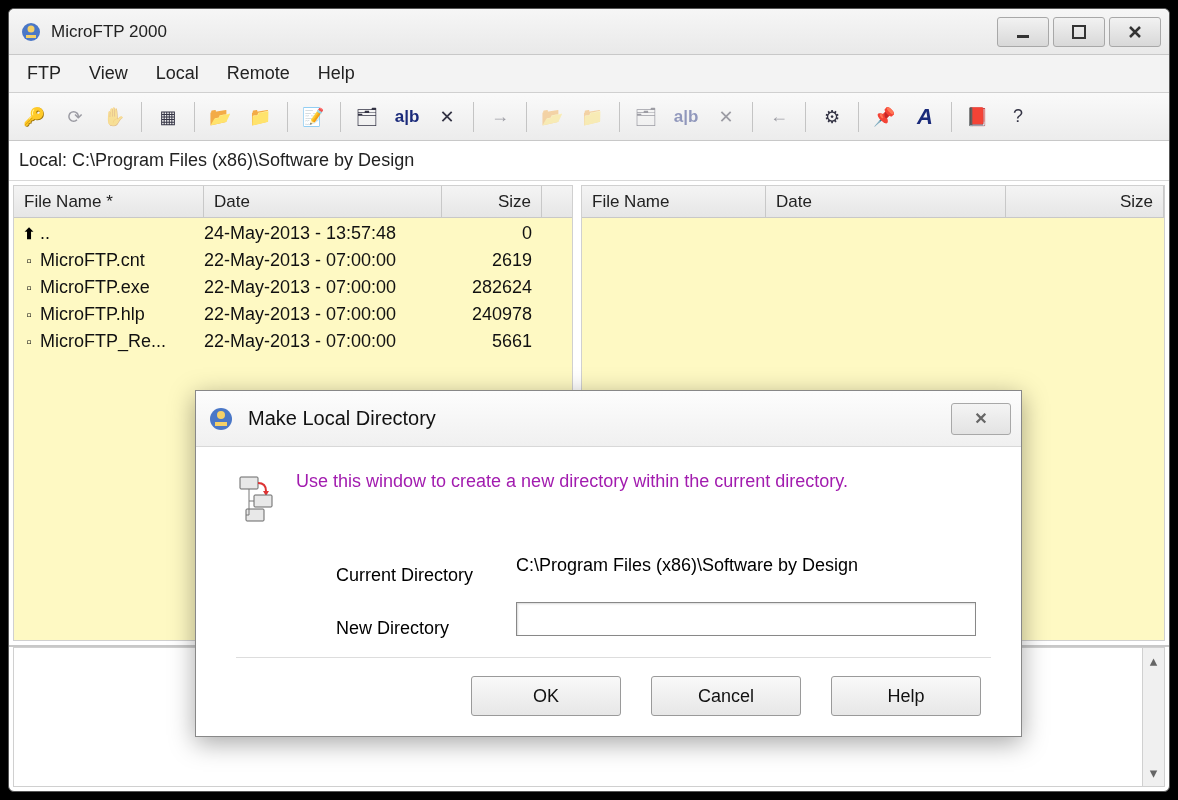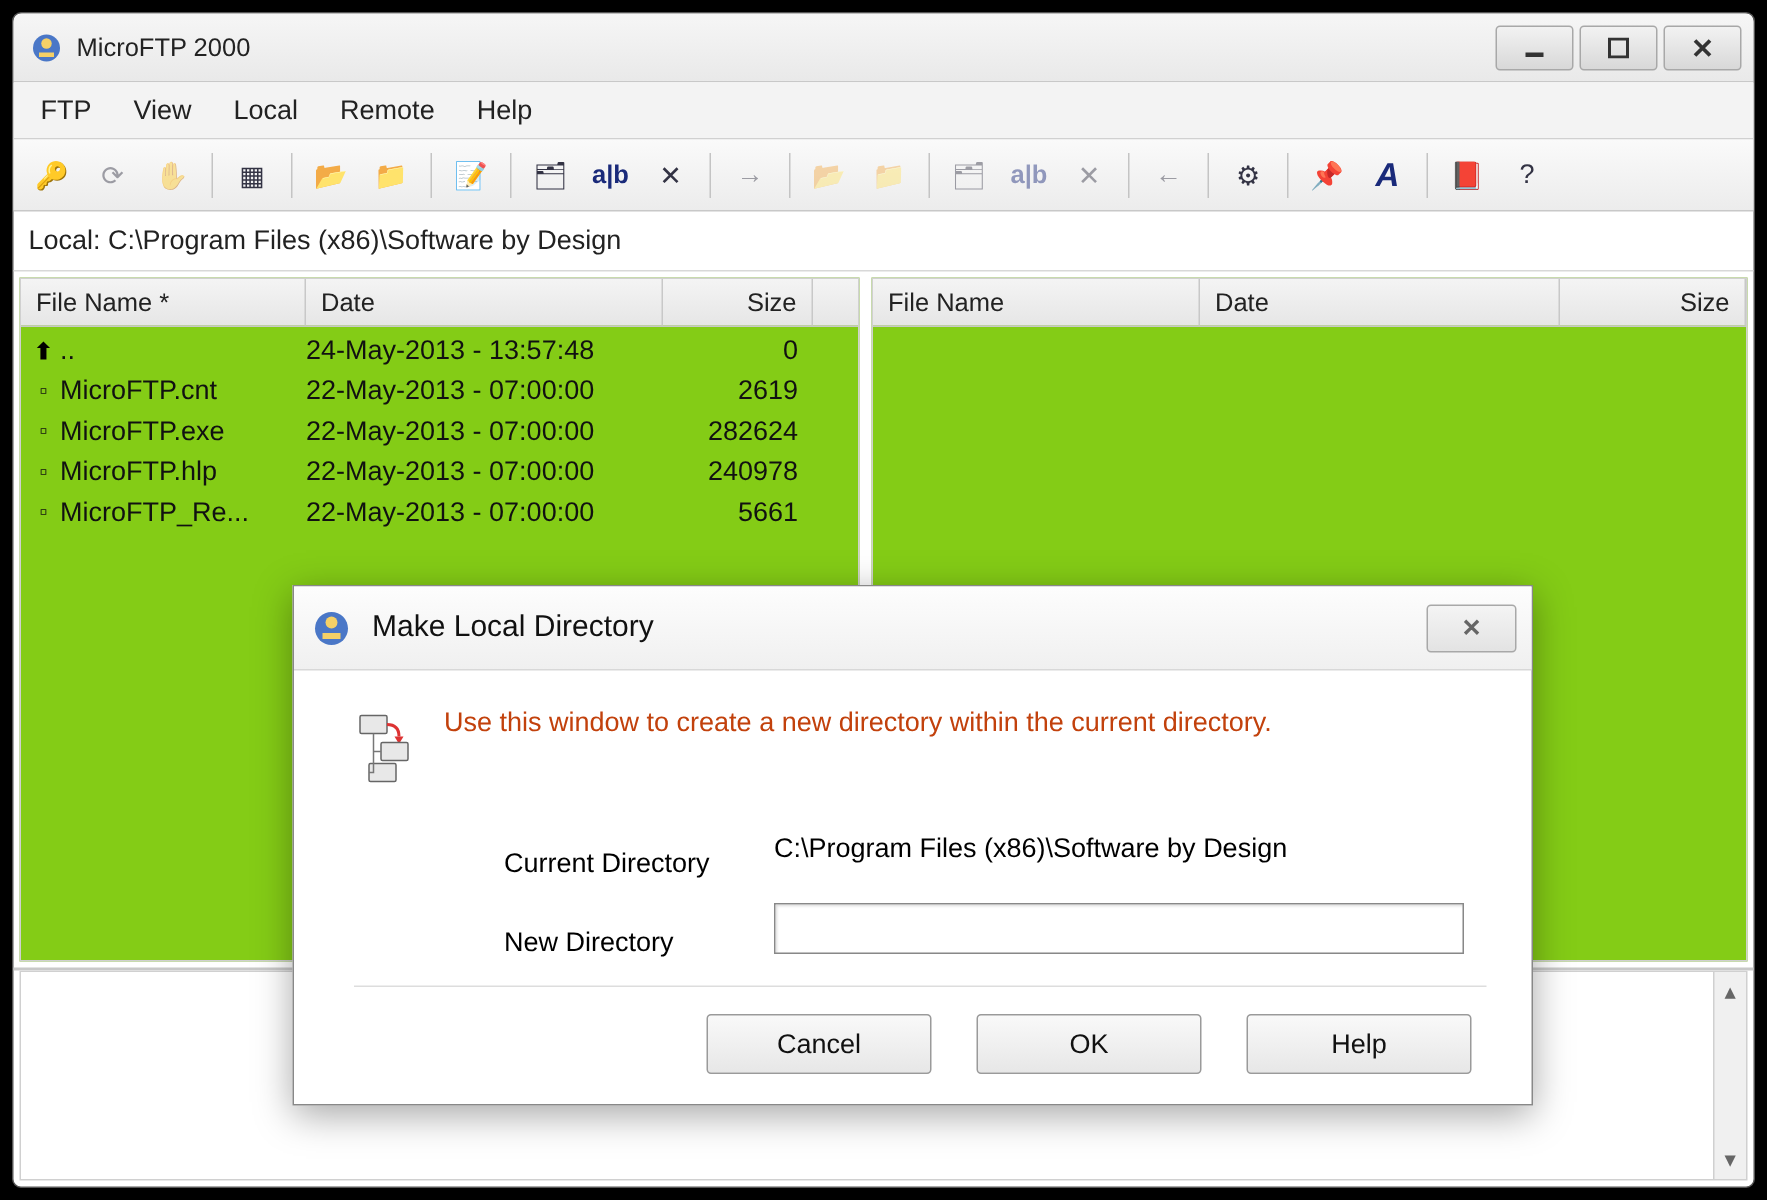--- a/index.html
+++ b/index.html
@@ -100,21 +100,21 @@
 .path-row .right { flex: 1; }
 .panes {
   flex: 1;
   display: flex;
   border-bottom: 2px solid #c8c8c8;
   overflow: hidden;
 }
 .pane {
   display: flex;
   flex-direction: column;
-  background: #84cc16;
+  background: #fef9c3;
   border: 1px solid #d0d0d0;
   margin: 4px;
 }
 .pane.left { width: 560px; }
 .pane.right { flex: 1; }
 .cols {
   display: flex;
   height: 32px;
   background: linear-gradient(#f4f4f4,#e6e6e6);
   border-bottom: 1px solid #c8c8c8;
@@ -123,21 +123,21 @@
 }
 .col {
   padding: 4px 10px;
   border-right: 1px solid #c8c8c8;
   display: flex; align-items: center;
 }
 .col.name { width: 190px; } 
 .pane.left .col.name { width: 190px; }
 .pane.left .col.date { width: 238px; }
 .pane.left .col.size { width: 100px; justify-content: flex-end; }
-.pane.right .col.name { width: 218px; }
+.pane.right .col.name { width: 184px; }
 .pane.right .col.date { width: 240px; }
 .pane.right .col.size { flex:1; justify-content: flex-end; }
 .rows { flex: 1; overflow: hidden; padding-top: 2px; }
 .row {
   display: flex;
   height: 27px;
   align-items: center;
   font-size: 18px;
   color: #111;
 }
@@ -202,21 +202,21 @@
   color: #666; font-size: 16px; font-weight: bold;
 }
 .dlg-body {
   padding: 24px 30px 20px 40px;
 }
 .dlg-row {
   display: flex;
   align-items: flex-start;
   margin-bottom: 22px;
   font-size: 18px;
-  color: #c2410c;
+  color: #a21caf;
 }
 .dlg-row .big-icon { width: 60px; padding-top:2px;}
 .dlg-row .txt { flex: 1; }
 .dlg-form-row {
   display: flex;
   align-items: center;
   margin: 12px 0 12px 100px;
   font-size: 18px;
 }
 .dlg-form-row .lbl { width: 180px; margin-top: 20px; }
@@ -423,18 +423,18 @@
       <div class="val">C:\Program Files (x86)\Software by Design</div>
     </div>
     <div class="dlg-form-row">
       <div class="lbl">New Directory</div>
       <div class="val">
         <input class="dlg-input" type="text" value="" style="">
       </div>
     </div>
     <hr class="dlg-hr">
     <div class="dlg-buttons">
+      <div class="dlg-btn">OK</div>
       <div class="dlg-btn">Cancel</div>
-      <div class="dlg-btn">OK</div>
       <div class="dlg-btn">Help</div>
     </div>
   </div>
 </div>
 
 </body></html>

